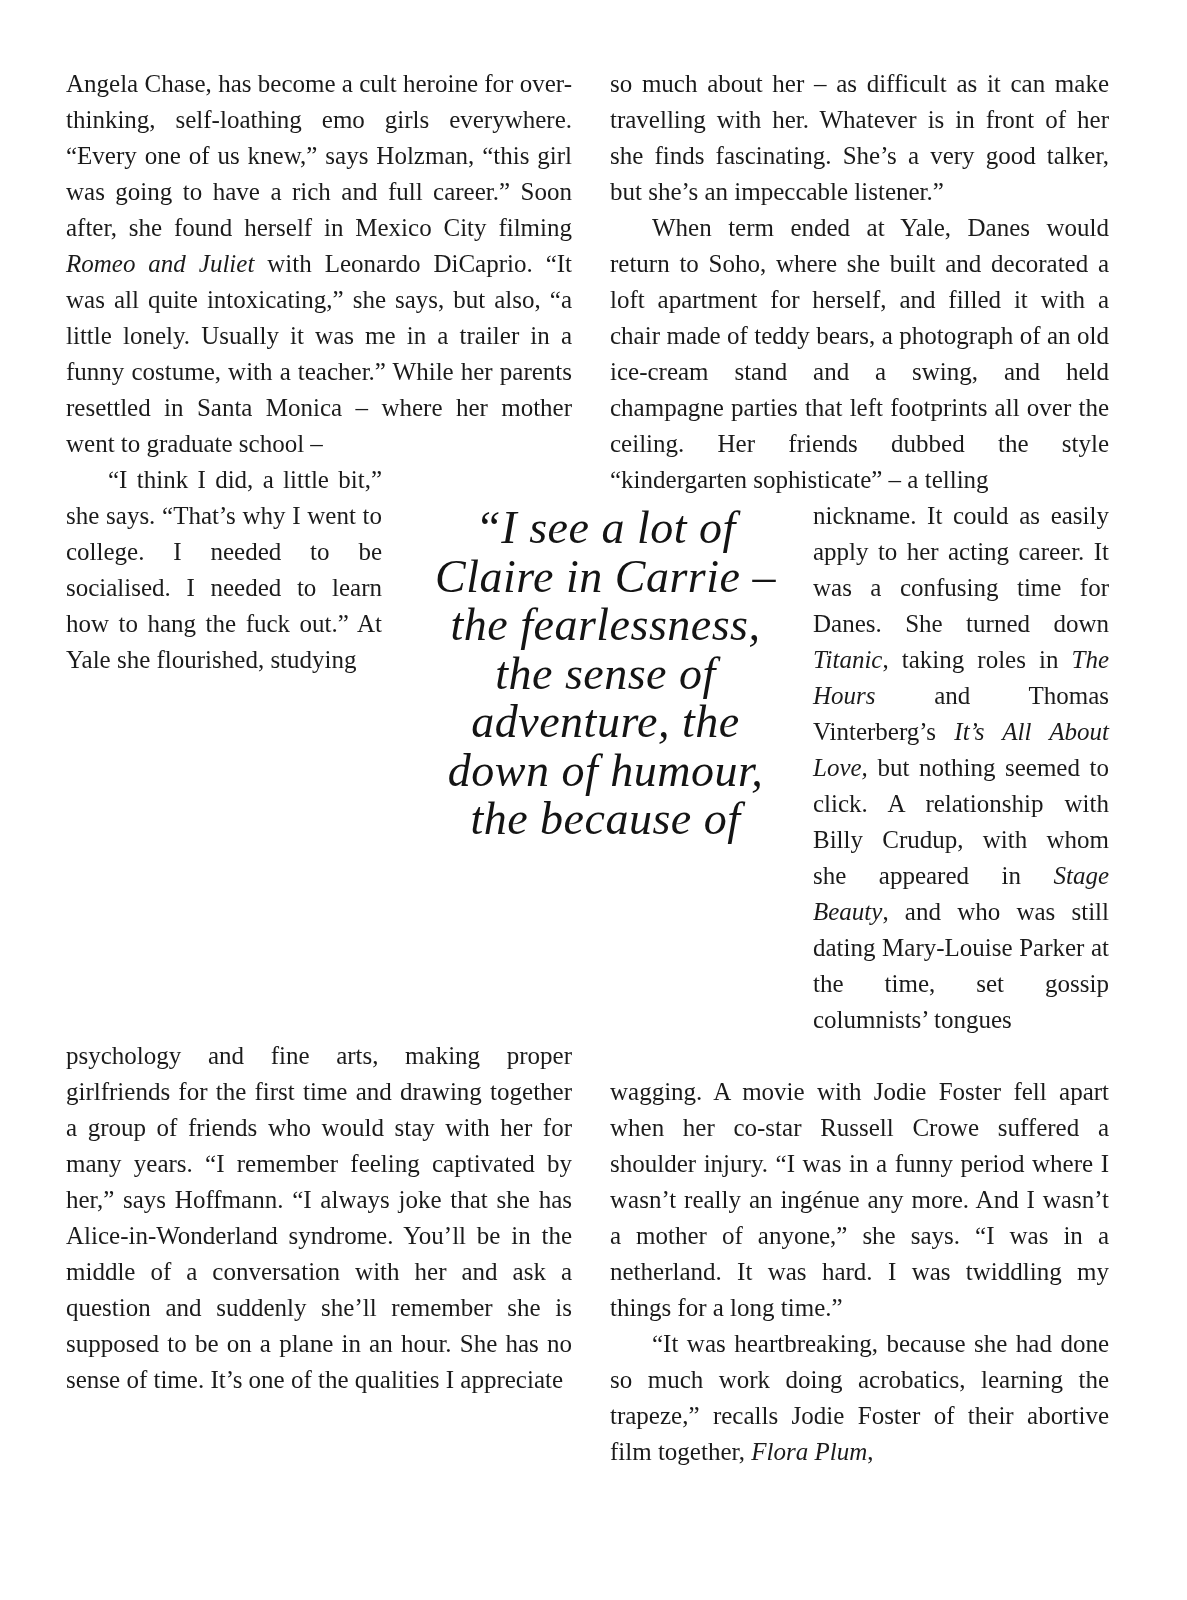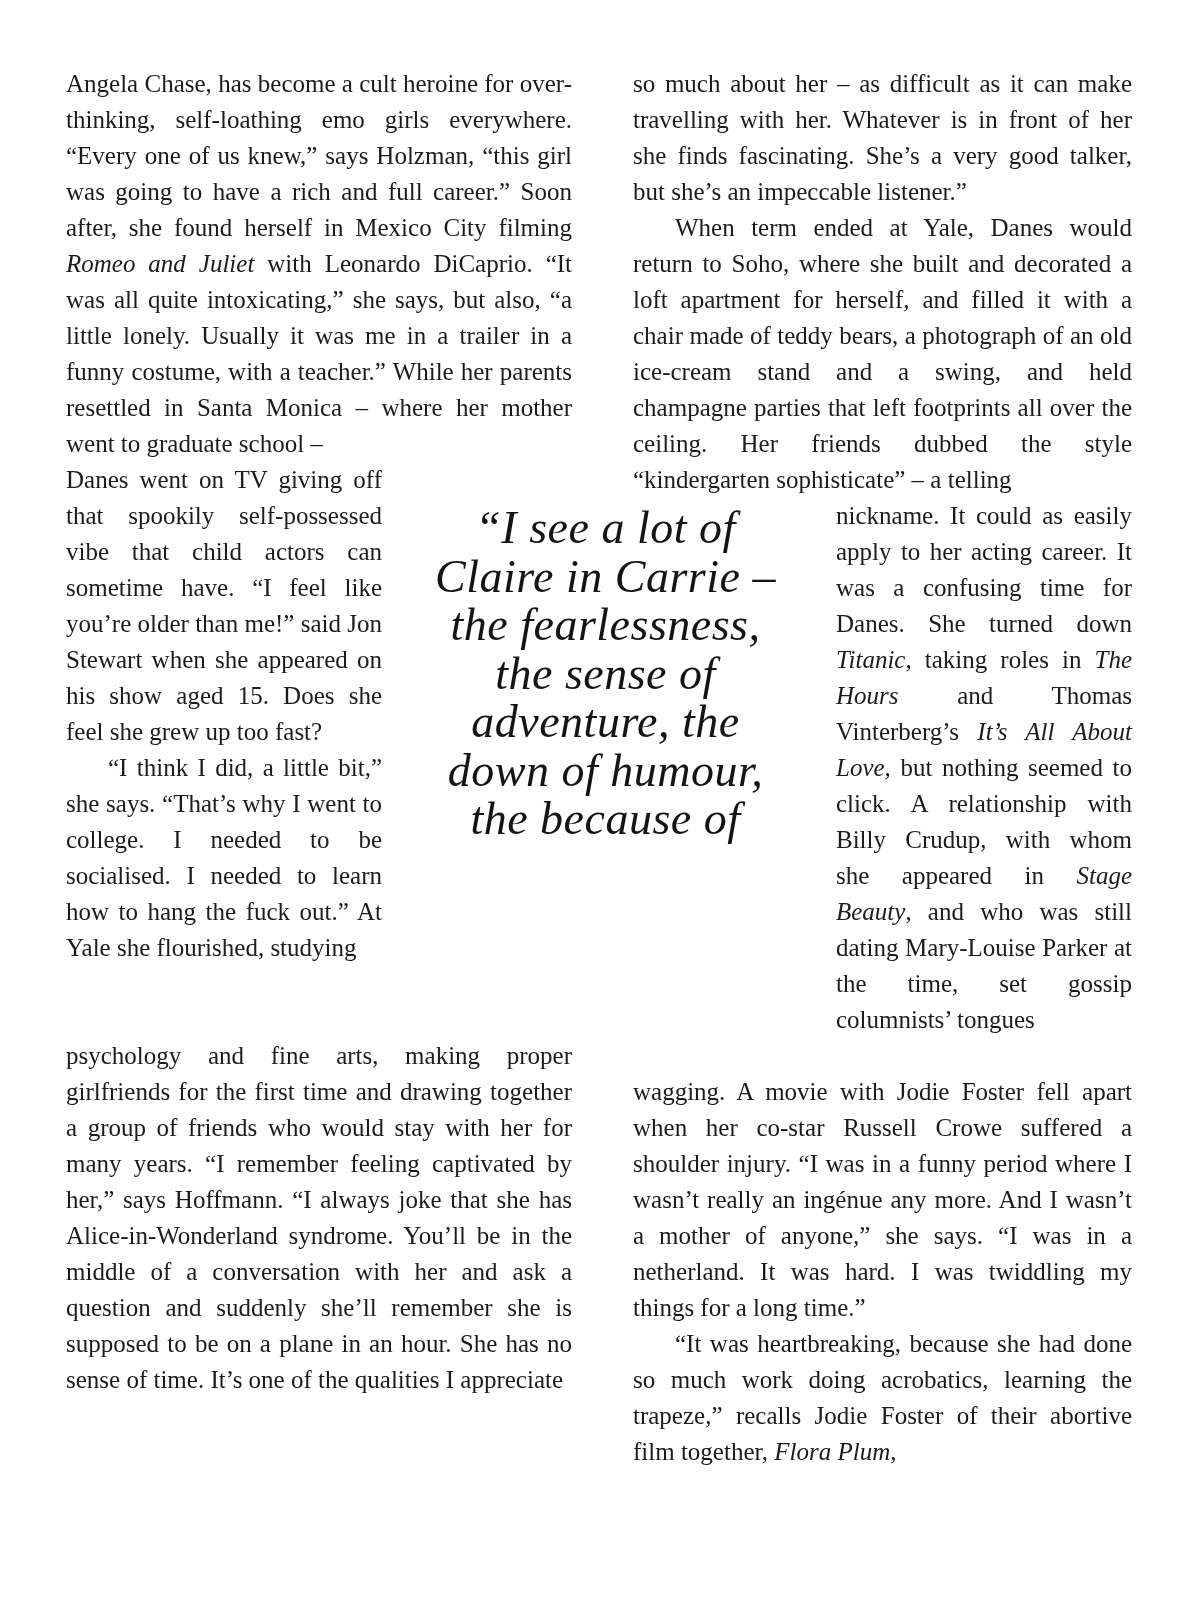--- a/index.html
+++ b/index.html
@@ -16,21 +16,21 @@
   .columns {
     position: absolute;
     left: 66px;
     top: 66px;
     width: 1043px;
     display: flex;
     gap: 38px;
   }
   .col { flex: 0 0 auto; }
   .col-left  { width: 506px; }
-  .col-right { width: 499px; margin-left: 23px; }
+  .col-right { width: 499px; }
   .block {
     font-size: 25px;
     line-height: 36px;
     text-align: justify;
   }
   .block p { margin: 0; }
   .block p.indent { text-indent: 42px; }
   .block.narrow { min-height: 576px; }
   .col-left  .narrow { width: 316px; }
   .col-right .narrow { width: 296px; margin-left: auto; }
@@ -55,21 +55,20 @@
 
 <div class="page">
 
   <div class="columns">
 
     <div class="col col-left">
       <div class="block wide">
           <p><span>Angela Chase, has become a cult heroine for over-thinking, self-loathing emo girls everywhere. “Every one of us knew,” says Holzman, “this girl was going to have a rich and full career.” Soon after, she found herself in Mexico City filming </span><em>Romeo and Juliet</em><span> with Leonardo DiCaprio. “It was all quite intoxicating,” she says, but also, “a little lonely. Usually it was me in a trailer in a funny costume, with a teacher.” While her parents resettled in Santa Monica – where her mother went to graduate school –</span></p>
         </div>
       <div class="block narrow">
-          <p><span>Danes went on TV giving off that spookily self-possessed vibe that child actors can sometime have. “I feel like you’re older than me!” said Jon Stewart when she appeared on his show aged 15. Does she feel she grew up too fast?</span></p>
           <p class="indent"><span>“I think I did, a little bit,” she says. “That’s why I went to college. I needed to be socialised. I needed to learn how to hang the fuck out.” At Yale she flourished, studying</span></p>
         </div>
       <div class="block wide">
           <p><span>psychology and fine arts, making proper girlfriends for the first time and drawing together a group of friends who would stay with her for many years. “I remember feeling captivated by her,” says Hoffmann. “I always joke that she has Alice-in-Wonderland syndrome. You’ll be in the middle of a conversation with her and ask a question and suddenly she’ll remember she is supposed to be on a plane in an hour. She has no sense of time. It’s one of the qualities I appreciate</span></p>
         </div>
     </div>
 
     <div class="col col-right">
       <div class="block wide">
           <p><span>so much about her – as difficult as it can make travelling with her. Whatever is in front of her she finds fascinating. She’s a very good talker, but she’s an impeccable listener.”</span></p>

